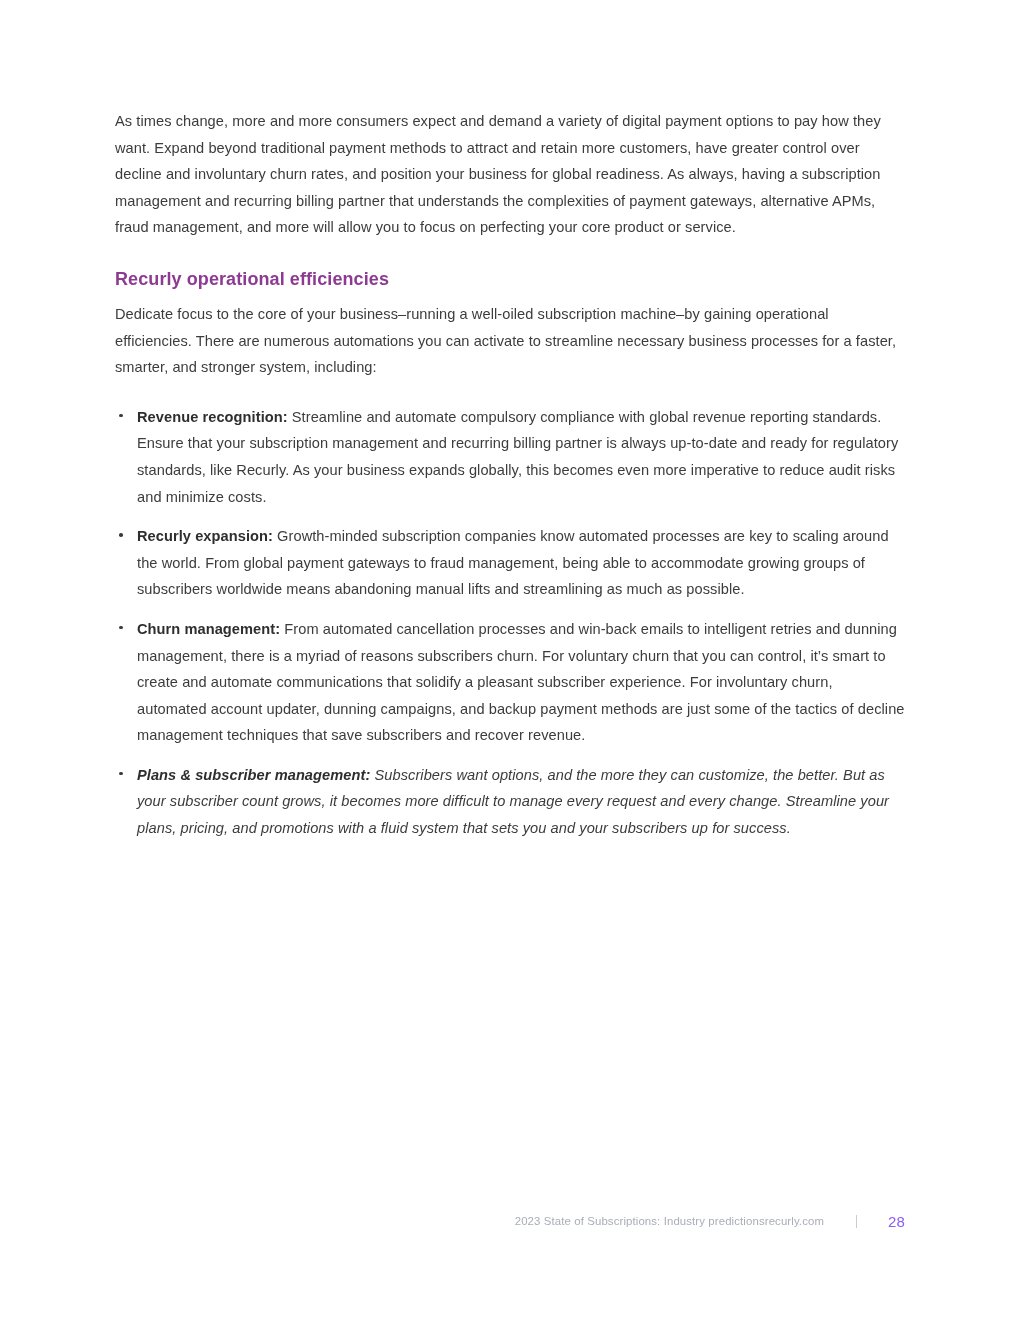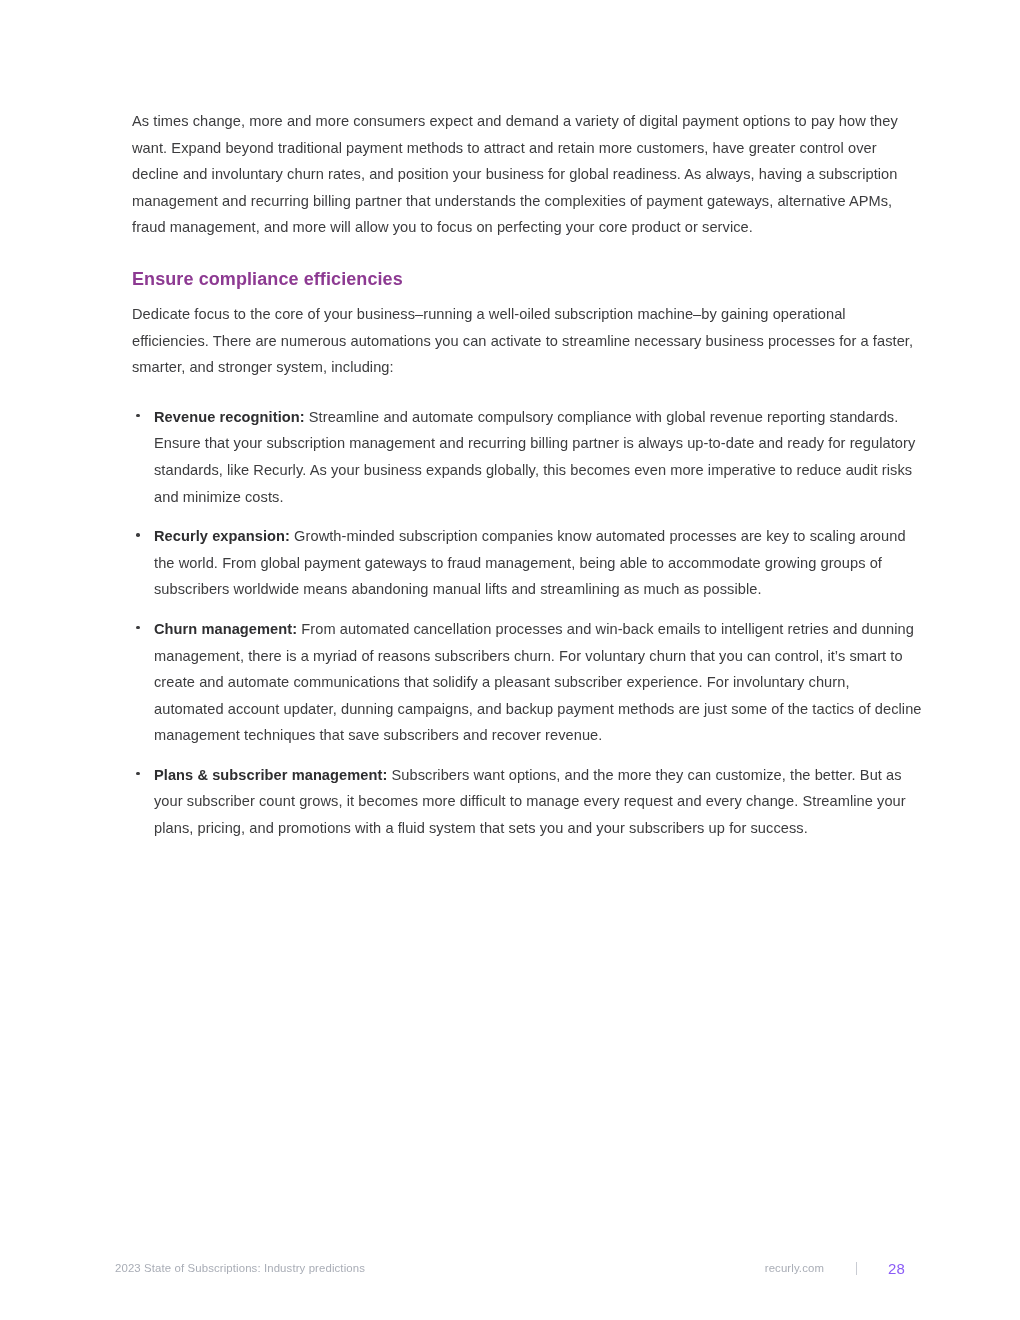--- a/index.html
+++ b/index.html
@@ -17,21 +17,21 @@
   .page {
     position: absolute;
     left: 0; top: 0;
     width: 1020px;
     height: 1320px;
     background: #ffffff;
     overflow: hidden;
   }
   .content {
     position: absolute;
-    left: 132px;
+    left: 115px;
     top: 108px;
     width: 790px;
   }
   p.body-text {
     margin: 0;
     font-size: 14.6px;
     line-height: 26.6px;
     color: #3c3c3e;
     letter-spacing: 0.005em;
     text-align: left;
@@ -55,44 +55,44 @@
   }
   ul.bullet-list > li {
     position: relative;
     padding-left: 22px;
     margin-bottom: 13px;
     font-size: 14.6px;
     line-height: 26.6px;
     color: #3c3c3e;
     letter-spacing: 0.005em;
   }
-  ul.bullet-list > li:last-child { margin-bottom: 0; }
+  ul.bullet-list > li:last-child { margin-bottom: 0; font-style: italic; }
   ul.bullet-list > li .bullet-dot {
     position: absolute;
     left: 4px;
     top: 10px;
     width: 3.5px;
     height: 3.5px;
     background: #3c3c3e;
     border-radius: 50%;
     display: block;
   }
   .lead-in {
     font-weight: bold;
     color: #2e2e30;
   }
   .footer {
     position: absolute;
     left: 115px;
-    top: 1255px;
+    top: 1208px;
     width: 790px;
     height: 26px;
     display: flex;
     align-items: center;
-    justify-content: space-between;
+    justify-content: flex-end;
   }
   .footer-left {
     font-size: 11.4px;
     color: #a9adb6;
     letter-spacing: 0.01em;
     white-space: nowrap;
   }
   .footer-right {
     display: flex;
     align-items: center;
@@ -121,21 +121,21 @@
 <body>
 
 <div class="page">
 
   <div class="content">
 
     <p class="body-text">As times change, more and more consumers expect and demand a variety of digital payment options to pay how they want. Expand beyond traditional payment methods to attract and retain more customers, have greater control over decline and involuntary churn rates, and position your business for global readiness. As always, having a subscription management and recurring billing partner that understands the complexities of payment gateways, alternative APMs, fraud management, and more will allow you to focus on perfecting your core product or service.</p>
 
     <div class="gap-after-para"></div>
 
-    <h2 class="section-heading">Ensure compliance efficiencies</h2>
+    <h2 class="section-heading">Recurly operational efficiencies</h2>
 
     <div class="gap-after-head"></div>
 
     <p class="body-text">Dedicate focus to the core of your business–running a well-oiled subscription machine–by gaining operational efficiencies. There are numerous automations you can activate to streamline necessary business processes for a faster, smarter, and stronger system, including:</p>
 
     <div class="gap-before-list"></div>
 
     <ul class="bullet-list">
 
       <li>

